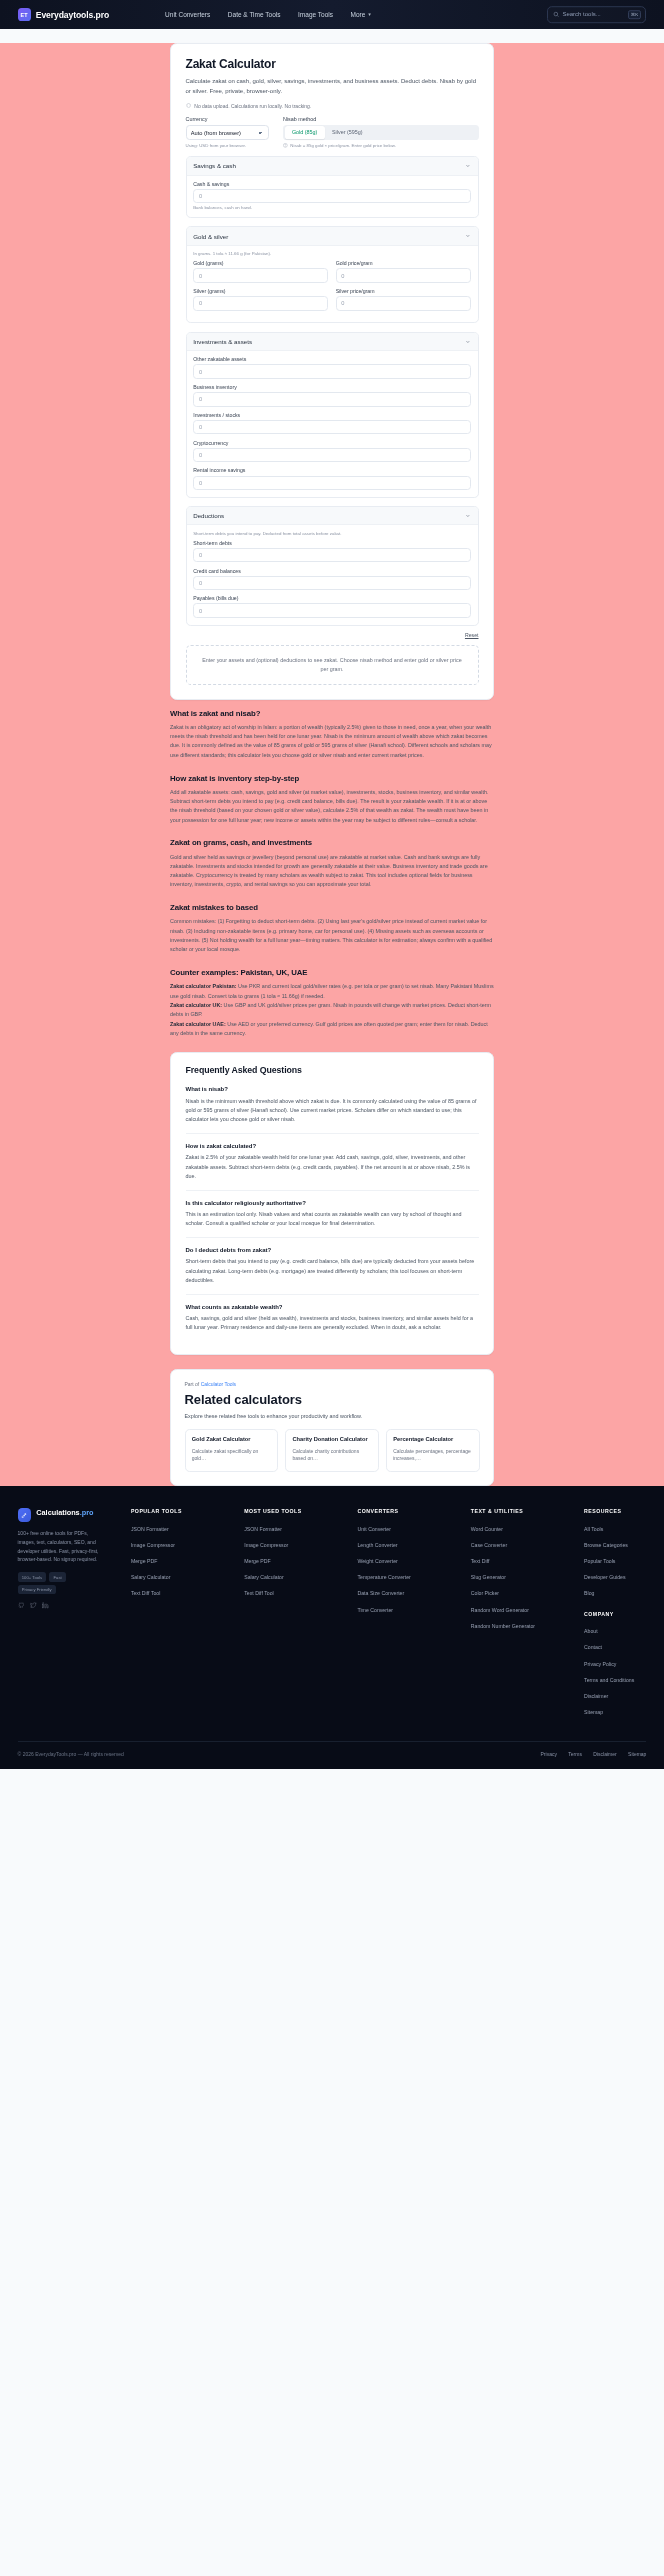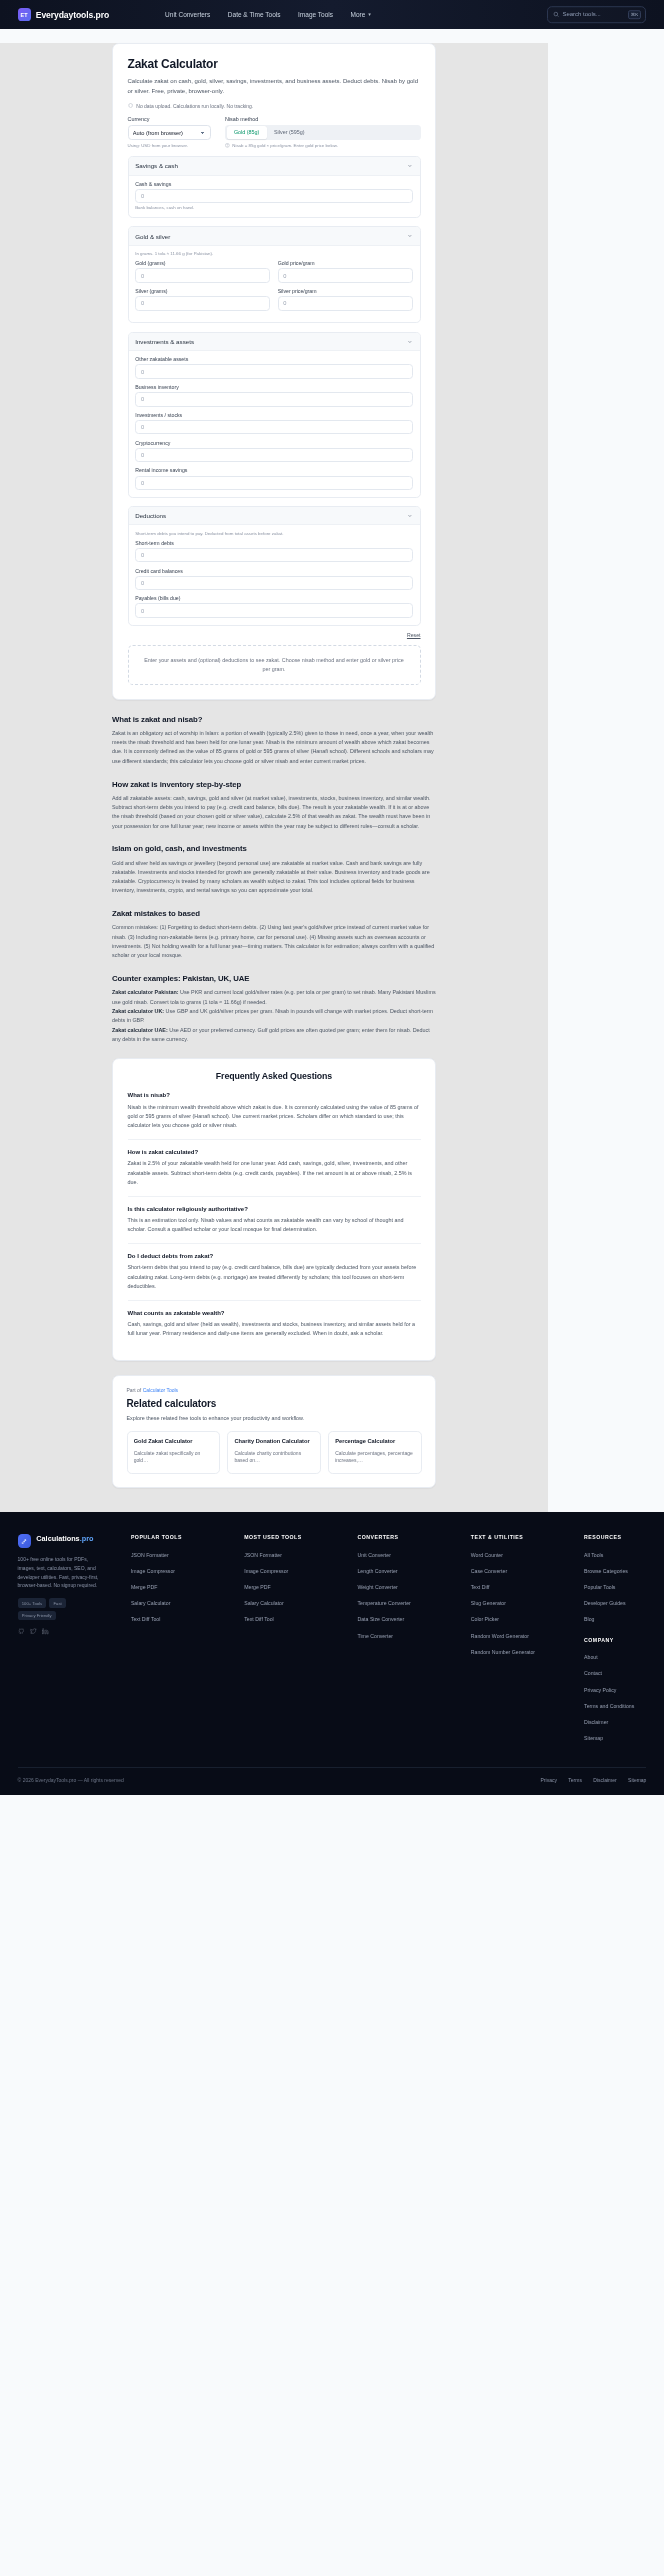--- a/index.html
+++ b/index.html
@@ -42,21 +42,21 @@
     background: rgba(255,255,255,0.015);
   }
   .search-ico { width: 6.2px; height: 6.2px; flex: 0 0 6.2px; }
   .search-ph { color: #8e9bb3; font-size: 6px; flex: 1; }
   .kbd {
     border: 0.5px solid #313c57; border-radius: 2.1px; color: #aab6cc;
     font-size: 4.4px; padding: 1px 2.1px; background: #161f33;
   }
 
   
-  .page { width: 548px; background: #e5e5e5; padding-bottom: 24px; }
+  .page { width: 664px; background: #fca5a5; }
   .container { width: 324px; margin: 0 auto; }
 
   
   .tool-card {
     background: #ffffff; border: 0.5px solid #e8ecf2; border-radius: 6.7px;
     margin-top: 13.5px; padding: 13.5px 14.5px 13.5px;
     box-shadow: 0 0.5px 1px rgba(16,24,40,.04);
   }
   h1.page-title {
     font-size: 12px; color: #111827; font-weight: bold; letter-spacing: -0.2px;
@@ -121,52 +121,52 @@
   .reset-row { display: flex; justify-content: flex-end; margin-top: 6.2px; }
   .reset-link { font-size: 5.2px; color: #4b5563; text-decoration: underline; cursor: pointer; }
 
   .result-box {
     margin-top: 7.3px; border: 0.5px dashed #d3dae4; border-radius: 4.7px;
     padding: 10.4px 13.5px; text-align: center; font-size: 5.4px;
     color: #6b7280; line-height: 1.6;
   }
 
   
-  .article { margin-top: 15px; }
+  .article { margin-top: 9px; }
   .article h2 {
     font-size: 7.8px; color: #111827; font-weight: bold; letter-spacing: -0.1px;
     margin-top: 13.5px; margin-bottom: 5.2px;
   }
   .article h2:first-child { margin-top: 0; }
   .article p { font-size: 5.4px; line-height: 1.72; color: #4b5563; }
   .article p b { color: #1f2937; }
 
   
   .faq-card {
     margin-top: 13.5px; background: #fff; border: 0.5px solid #e8ecf2; border-radius: 6.7px;
     padding: 12.5px 14.5px 13.5px; box-shadow: 0 0.5px 1px rgba(16,24,40,.04);
   }
   .faq-card h2 {
-    text-align: center; font-size: 8.8px; color: #111827; font-weight: bold;
+    font-size: 8.8px; color: #111827; font-weight: bold;
     margin-bottom: 11.4px; letter-spacing: -0.1px;
   }
   .faq-item { padding-bottom: 8.3px; }
   .faq-item + .faq-item { border-top: 0.5px solid #eef1f5; padding-top: 9.3px; }
   .faq-q { font-size: 6px; font-weight: bold; color: #111827; margin-bottom: 4.2px; }
   .faq-a { font-size: 5.4px; line-height: 1.72; color: #4b5563; }
 
   
   .related-card {
     margin-top: 13.5px; background: #fff; border: 0.5px solid #e8ecf2; border-radius: 6.7px;
     padding: 11.4px 13.5px 13.5px; box-shadow: 0 0.5px 1px rgba(16,24,40,.04);
   }
   .partof { font-size: 5px; color: #6b7280; }
   .partof a { color: #3b82f6; text-decoration: none; }
   .related-card h2 {
-    font-size: 10px; color: #111827; font-weight: bold; margin-top: 4.7px; letter-spacing: -0.1px;
+    font-size: 13px; color: #111827; font-weight: bold; margin-top: 4.7px; letter-spacing: -0.1px;
   }
   .related-sub { font-size: 5.4px; color: #4b5563; margin-top: 6.2px; }
   .rel-grid { display: grid; grid-template-columns: repeat(3, 1fr); gap: 7.3px; margin-top: 9.3px; }
   .rel-item {
     border: 0.5px solid #e8ecf2; border-radius: 4.7px; padding: 6.7px 6.2px 8.3px; background: #fff;
   }
   .rel-title { font-size: 5.7px; font-weight: bold; color: #111827; line-height: 1.35; }
   .rel-desc { font-size: 5px; color: #6b7280; margin-top: 4.2px; line-height: 1.45; }
 
   
@@ -384,21 +384,21 @@
       </div>
 
       <div class="result-box">Enter your assets and (optional) deductions to see zakat. Choose nisab method and enter gold or silver price per gram.</div>
     </section>
 
     <section class="article">
       <h2>What is zakat and nisab?</h2>
       <p>Zakat is an obligatory act of worship in Islam: a portion of wealth (typically 2.5%) given to those in need, once a year, when your wealth meets the nisab threshold and has been held for one lunar year. Nisab is the minimum amount of wealth above which zakat becomes due. It is commonly defined as the value of 85 grams of gold or 595 grams of silver (Hanafi school). Different schools and scholars may use different standards; this calculator lets you choose gold or silver nisab and enter current market prices.</p>
       <h2>How zakat is inventory step-by-step</h2>
       <p>Add all zakatable assets: cash, savings, gold and silver (at market value), investments, stocks, business inventory, and similar wealth. Subtract short-term debts you intend to pay (e.g. credit card balance, bills due). The result is your zakatable wealth. If it is at or above the nisab threshold (based on your chosen gold or silver value), calculate 2.5% of that wealth as zakat. The wealth must have been in your possession for one full lunar year; new income or assets within the year may be subject to different rules—consult a scholar.</p>
-      <h2>Islam on gold, cash, and investments</h2>
+      <h2>Zakat on grams, cash, and investments</h2>
       <p>Gold and silver held as savings or jewellery (beyond personal use) are zakatable at market value. Cash and bank savings are fully zakatable. Investments and stocks intended for growth are generally zakatable at their value. Business inventory and trade goods are zakatable. Cryptocurrency is treated by many scholars as wealth subject to zakat. This tool includes optional fields for business inventory, investments, crypto, and rental savings so you can approximate your total.</p>
       <h2>Zakat mistakes to based</h2>
       <p>Common mistakes: (1) Forgetting to deduct short-term debts. (2) Using last year's gold/silver price instead of current market value for nisab. (3) Including non-zakatable items (e.g. primary home, car for personal use). (4) Missing assets such as overseas accounts or investments. (5) Not holding wealth for a full lunar year—timing matters. This calculator is for estimation; always confirm with a qualified scholar or your local mosque.</p>
 
       <h2>Counter examples: Pakistan, UK, UAE</h2>
       <p>
         <b>Zakat calculator Pakistan:</b><span> Use PKR and current local gold/silver rates (e.g. per tola or per gram) to set nisab. Many Pakistani Muslims use gold nisab. Convert tola to grams (1 tola ≈ 11.66g) if needed.</span><br>
         <b>Zakat calculator UK:</b><span> Use GBP and UK gold/silver prices per gram. Nisab in pounds will change with market prices. Deduct short-term debts in GBP.</span><br>
         <b>Zakat calculator UAE:</b><span> Use AED or your preferred currency. Gulf gold prices are often quoted per gram; enter them for nisab. Deduct any debts in the same currency.</span>
       </p>

